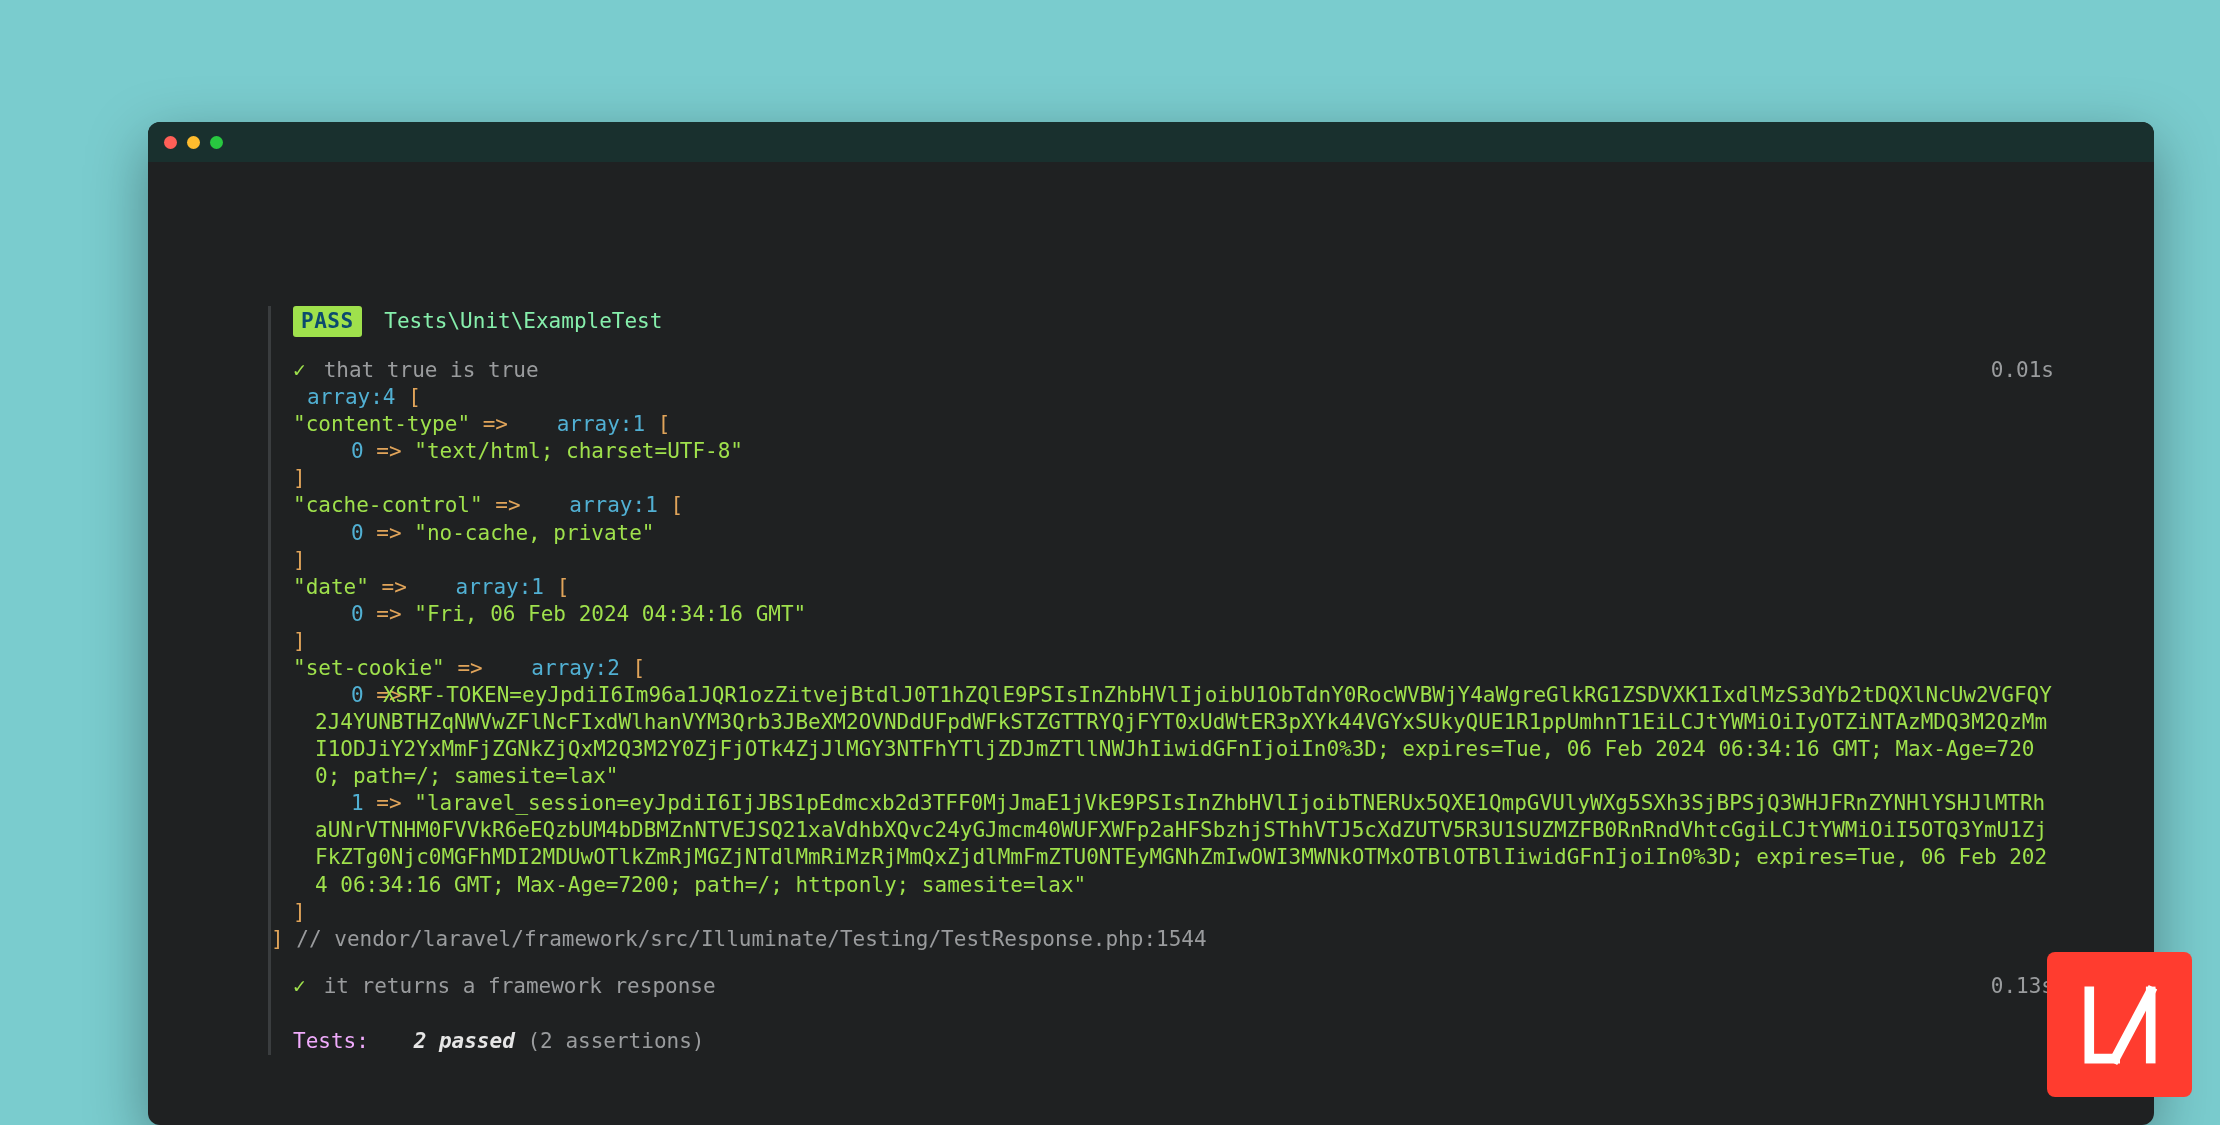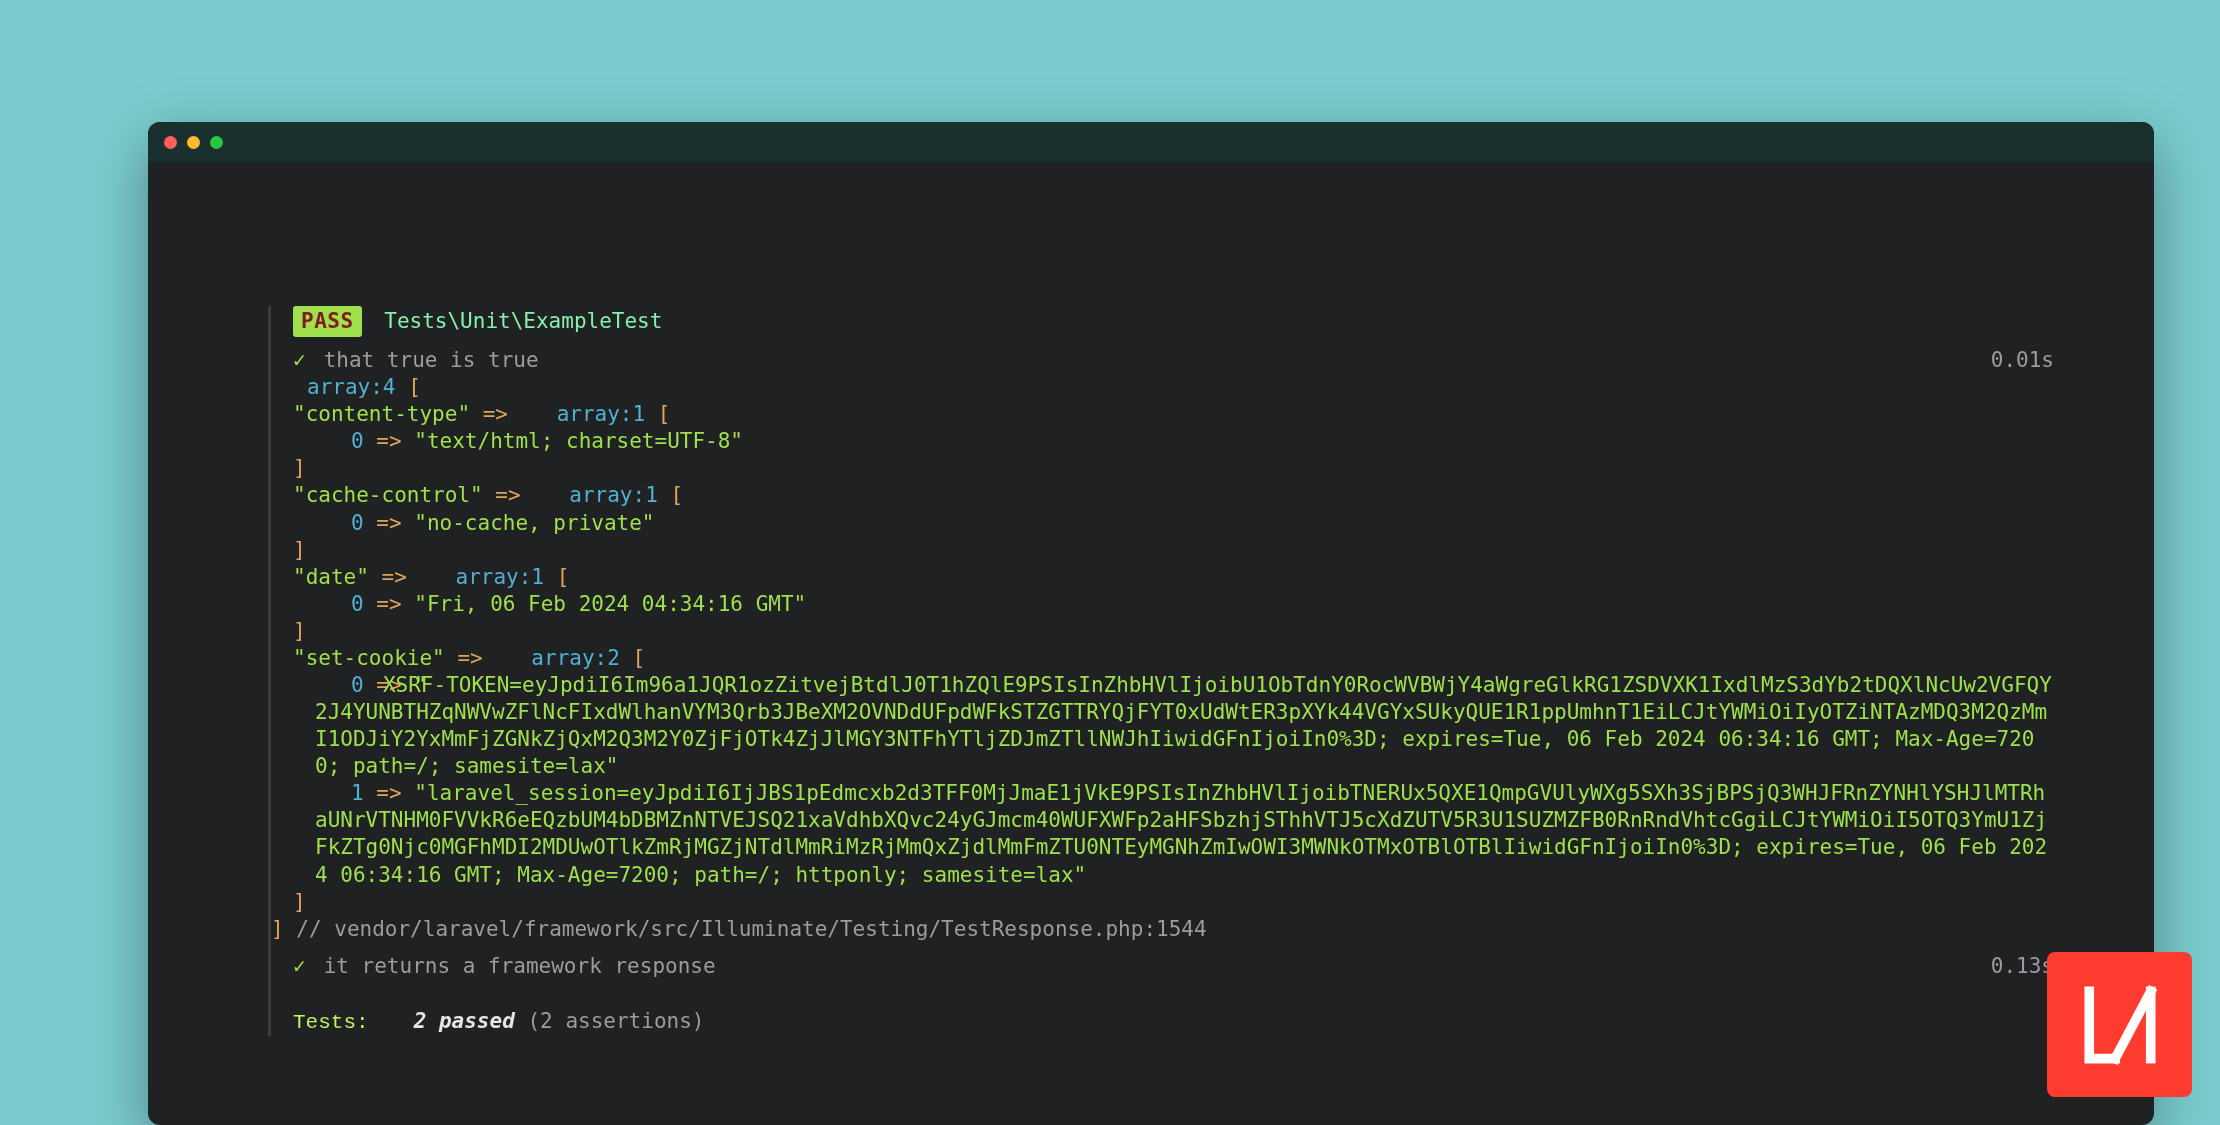--- a/index.html
+++ b/index.html
@@ -40,42 +40,42 @@
     font-size: 21px;
     line-height: 1.29;
   }
   .border-block {
     border-left: 3px solid #3a3d3f;
     padding-left: 22px;
   }
   .pass-badge {
     display: inline-block;
     background: #9fe14c;
-    color: #7f1d1d;
+    color: #0c4a6e;
     font-weight: 700;
     padding: 2px 8px;
     border-radius: 3px;
     letter-spacing: 0.5px;
   }
   .test-label { color: #86efac; font-weight: 400; margin-left: 10px; }
   .test-row {
     display: flex;
     justify-content: space-between;
     color: #9a9c9e;
-    margin-top: 10px;
+    margin-top: 20px;
   }
   .check { display: inline-block; width: 18px; color: #9fe14c; }
   .timing { color: #9a9c9e; }
   .dump { margin-left: -22px; }
   .blue { color: #51b0d3; padding-left: 36px; }
   .orange { color: #e0a45a; }
   .green { color: #9fe14c; }
   .gray { color: #9a9c9e; }
   .wrap { word-break: break-all; }
-  .summary-label { color: #bef264; display:inline-block; min-width: 108px; font-family: Liberation Mono, monospace; }
+  .summary-label { color: #f0abfc; display:inline-block; min-width: 108px; }
   .summary-value { color: #e6e6e6; font-weight: 700; font-style: italic; }
   .mt { margin-top: 28px; }
   .mt-s { margin-top: 2px; }
   .logo {
     position: absolute;
     right: 28px;
     bottom: 28px;
     width: 145px;
     height: 145px;
     background: #ff3c2f;

